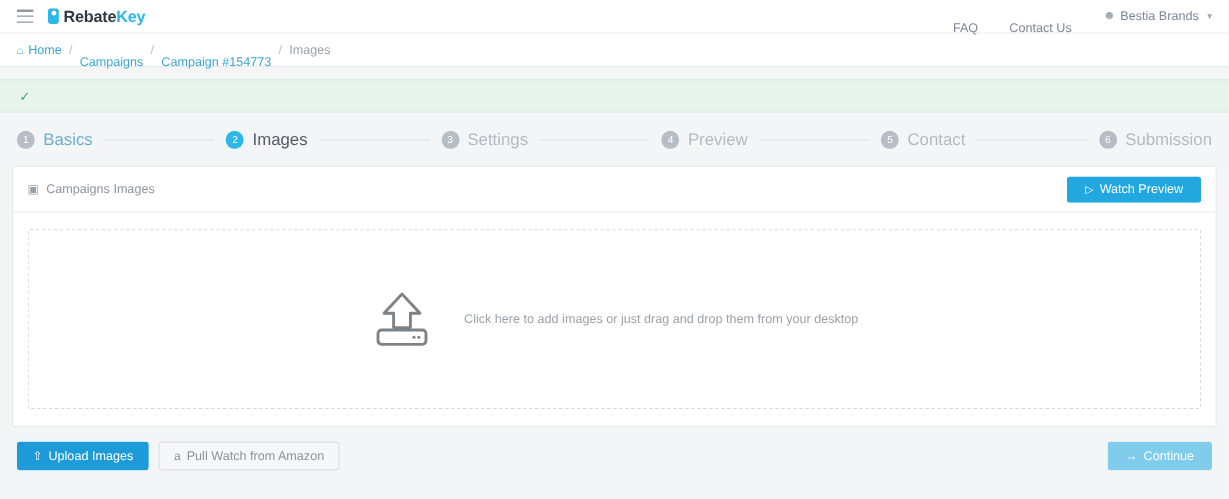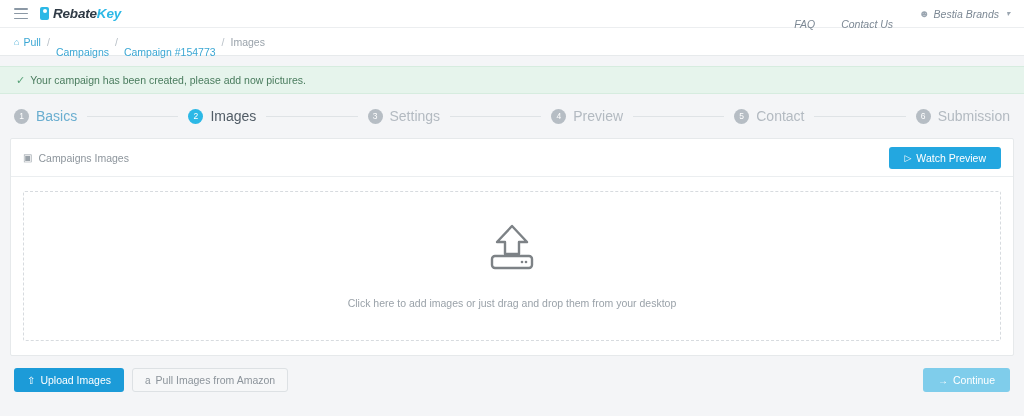--- a/index.html
+++ b/index.html
@@ -14,21 +14,20 @@
 
   
   .navbar {
     height: 28px;
     background: #ffffff;
     border-bottom: 1px solid #eceef0;
     display: flex;
     align-items: center;
     padding: 0 14px;
     position: relative;
-    font-style: italic;
   }
   .hamburger {
     width: 14px; height: 11px;
     display: flex; flex-direction: column; justify-content: space-between;
     margin-right: 12px;
     cursor: pointer;
   }
   .hamburger span { display: block; height: 1.5px; background: #8b98a5; border-radius: 1px; }
 
   .brand { display: flex; align-items: center; gap: 4px; cursor: pointer; }
@@ -144,21 +143,21 @@
     padding: 0 14px;
   }
   .play-ico { font-size: 9px; }
 
   
   .dropzone-wrap { padding: 14px 12px 14px 12px; }
   .dropzone {
     height: 150px;
     border: 1px dashed #d7dbdf;
     border-radius: 2px;
-    display: flex; flex-direction: column;
+    display: flex; 
     align-items: center; justify-content: center;
     gap: 26px;
     cursor: pointer;
     background: #ffffff;
   }
   .upload-ico { width: 52px; height: 48px; }
   .dz-text { font-size: 10.5px; color: #9aa2a9; }
 
   
   .footer {
@@ -210,33 +209,32 @@
       <span class="user-glyph">☻</span>
       <span>Bestia Brands</span>
       <span class="caret">▾</span>
     </div>
   </div>
 </div>
 
 <div class="breadcrumb">
   <span class="bc-home">
     <span class="home-ico">⌂</span>
-    <span>Pull</span>
+    <span>Home</span>
   </span>
   <span class="bc-sep">/</span>
   <span class="bc-link">Campaigns</span>
   <span class="bc-sep">/</span>
   <span class="bc-link">Campaign #154773</span>
   <span class="bc-sep">/</span>
   <span class="bc-current">Images</span>
 </div>
 
 <div class="alert">
   <span class="check">✓</span>
-  <span>Your campaign has been created, please add now pictures.</span>
 </div>
 
 <div class="stepper">
   <div class="step done">
     <div class="step-circle">1</div>
     <div class="step-label">Basics</div>
   </div>
   <div class="step-line"></div>
 
   <div class="step active">
@@ -294,19 +292,19 @@
   </div>
 </div>
 
 <div class="footer">
   <div class="btn btn-upload">
     <span class="mini-ico">⇧</span>
     <span>Upload Images</span>
   </div>
   <div class="btn btn-amazon">
     <span class="mini-ico">a</span>
-    <span>Pull Images from Amazon</span>
+    <span>Pull Watch from Amazon</span>
   </div>
   <div class="btn btn-continue">
     <span class="mini-ico">→</span>
     <span>Continue</span>
   </div>
 </div>
 
 </body></html>

